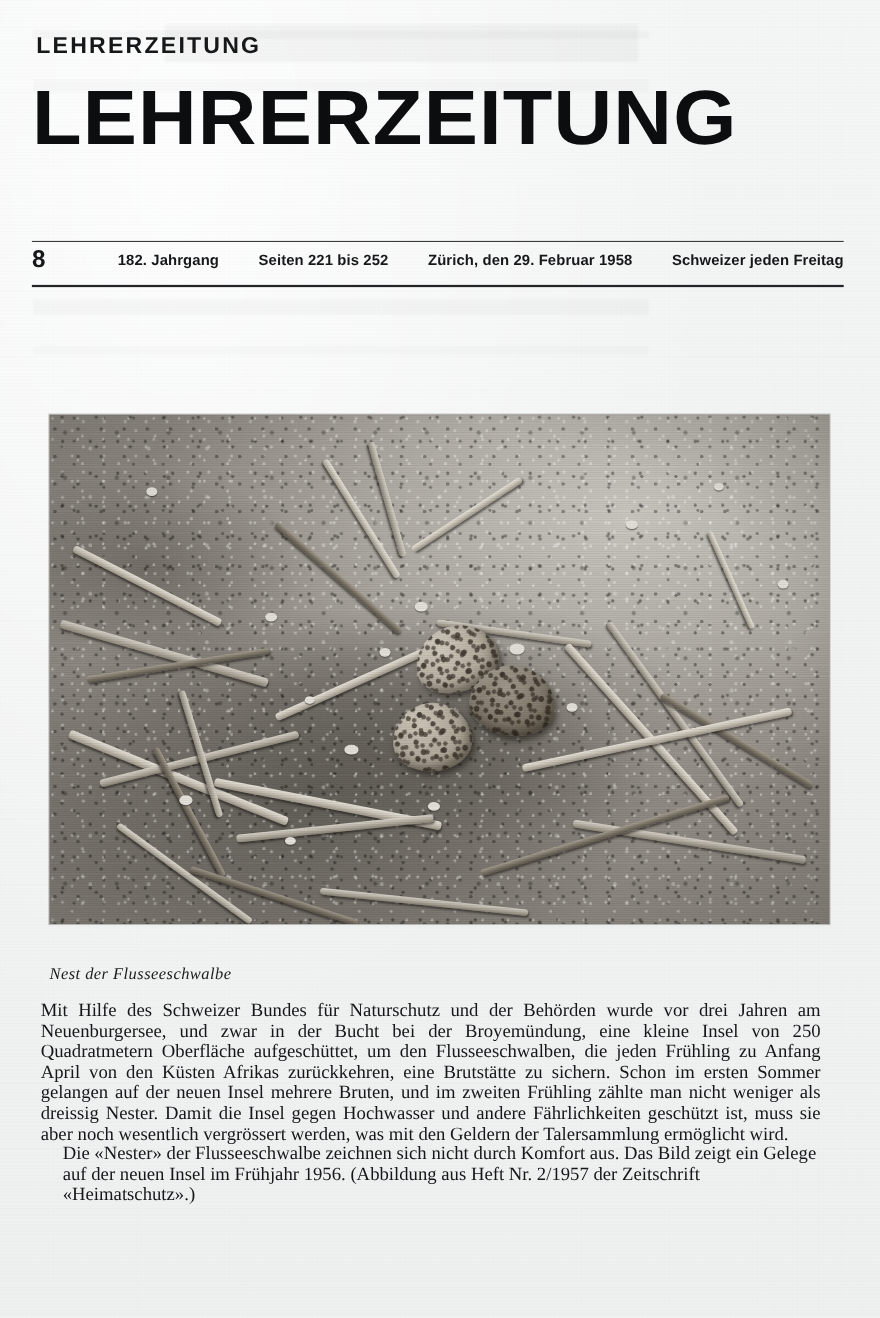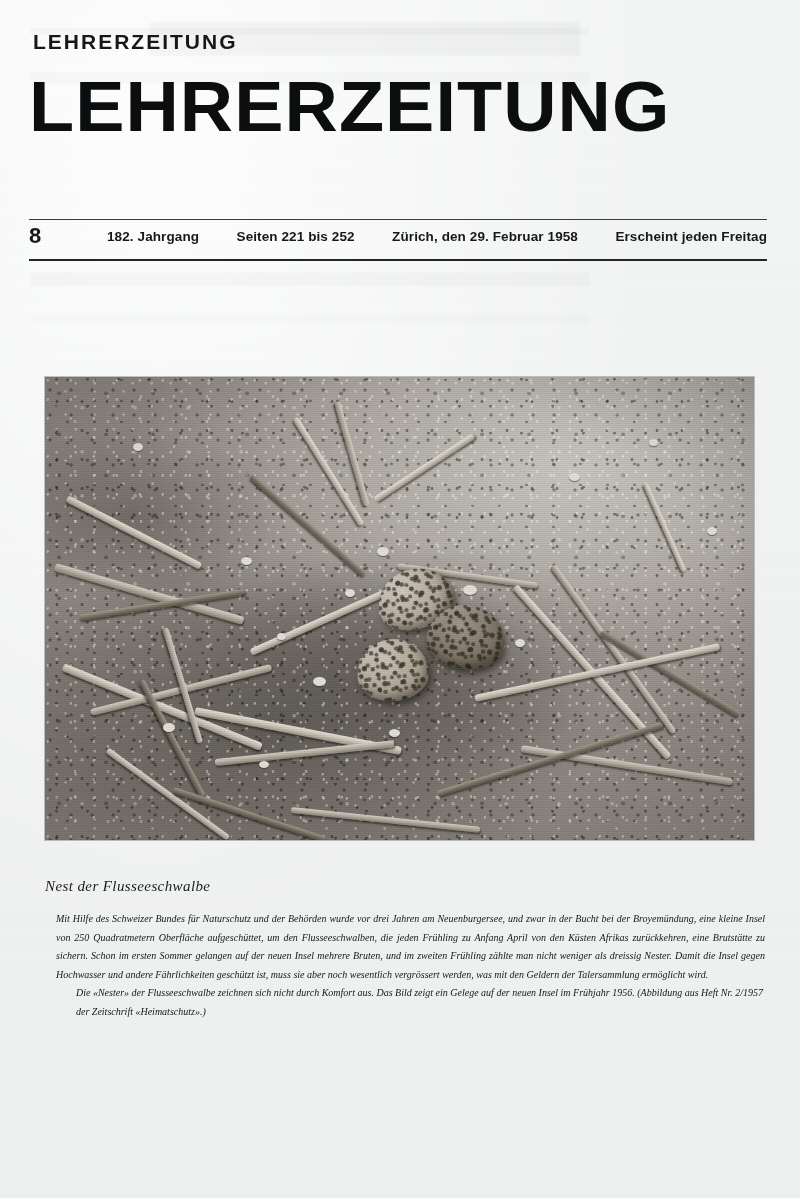--- a/index.html
+++ b/index.html
@@ -156,25 +156,24 @@
     opacity:.28;
     background-image:repeating-linear-gradient(0deg, rgba(0,0,0,.16) 0 1px, rgba(255,255,255,.06) 1px 2px);
   }
 
   
   .caption{
     position:absolute;left:45px;top:878px;
     font-style:italic;font-size:15px;color:#1b1c1e;letter-spacing:.4px;
   }
   .body{
-    position:absolute;left:56px;top:910px;width:709px;
-    font-size:10px;line-height:18.6px;color:#16171a;
+    position:absolute;left:37px;top:910px;width:709px;
+    font-size:17px;line-height:18.6px;color:#16171a;
     text-align:justify;text-justify:inter-word;
     hyphens:none;
-    font-style:italic;
   }
   .body p{margin:0;}
   .body p + p{margin-top:0px;}
   .body p:last-child{text-align:left;margin-left:20px;}
 </style>
 </head>
 <body>
 
 <div class="page"></div>
 <div class="bleed"></div>
@@ -185,21 +184,21 @@
   <div class="m-kicker">LEHRERZEITUNG</div>
   <div class="m-title">LEHRERZEITUNG</div>
 
   <div class="rule top"></div>
   <div class="infobar">
     <div class="issue-no">8</div>
     <div class="info-items">
       <span>182. Jahrgang</span>
       <span>Seiten 221 bis 252</span>
       <span>Zürich, den 29. Februar 1958</span>
-      <span>Erscheint jeden Freitag</span>
+      <span>Schweizer jeden Freitag</span>
     </div>
   </div>
   <div class="rule bot"></div>
 
   <div class="photo" aria-label="Schwarzweissfoto: Gelege mit drei gesprenkelten Eiern in einer Kiesmulde, umgeben von Treibholzästen">
     <div class="ph-layer ph-base"></div>
     <div class="ph-layer ph-damp"></div>
     <div class="ph-layer ph-grit"></div>
     <div class="ph-layer ph-grit2"></div>
 

